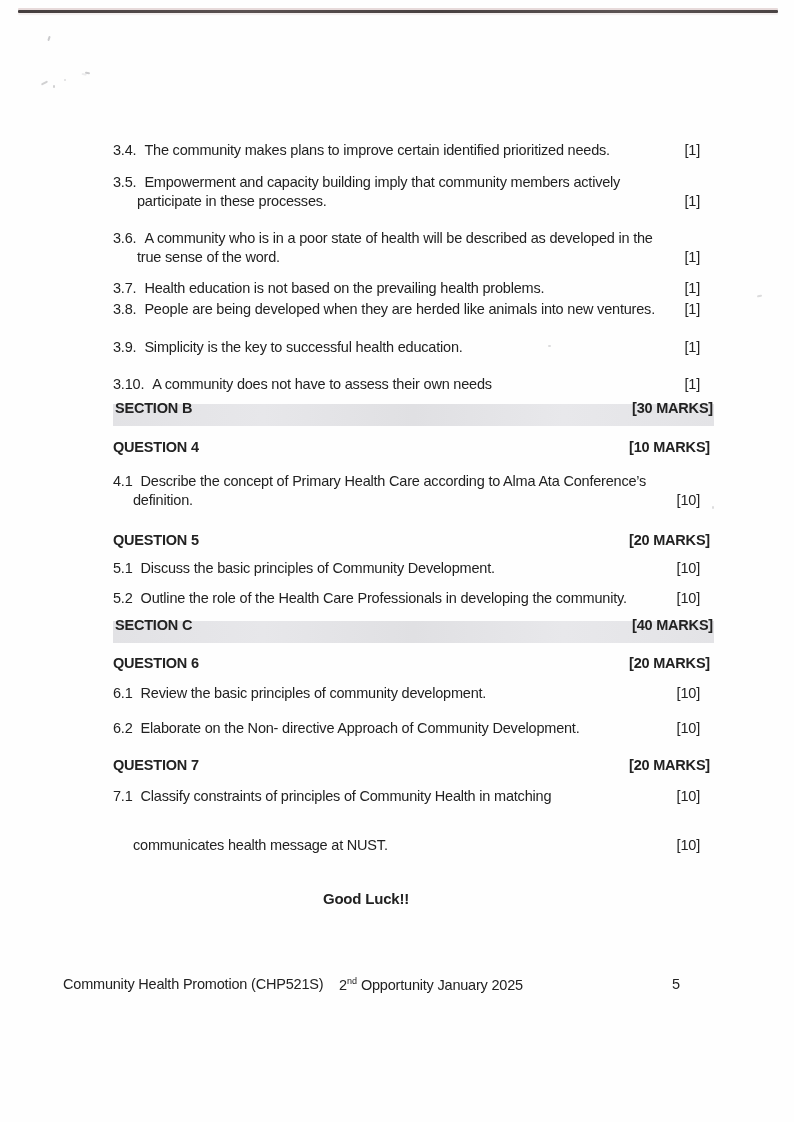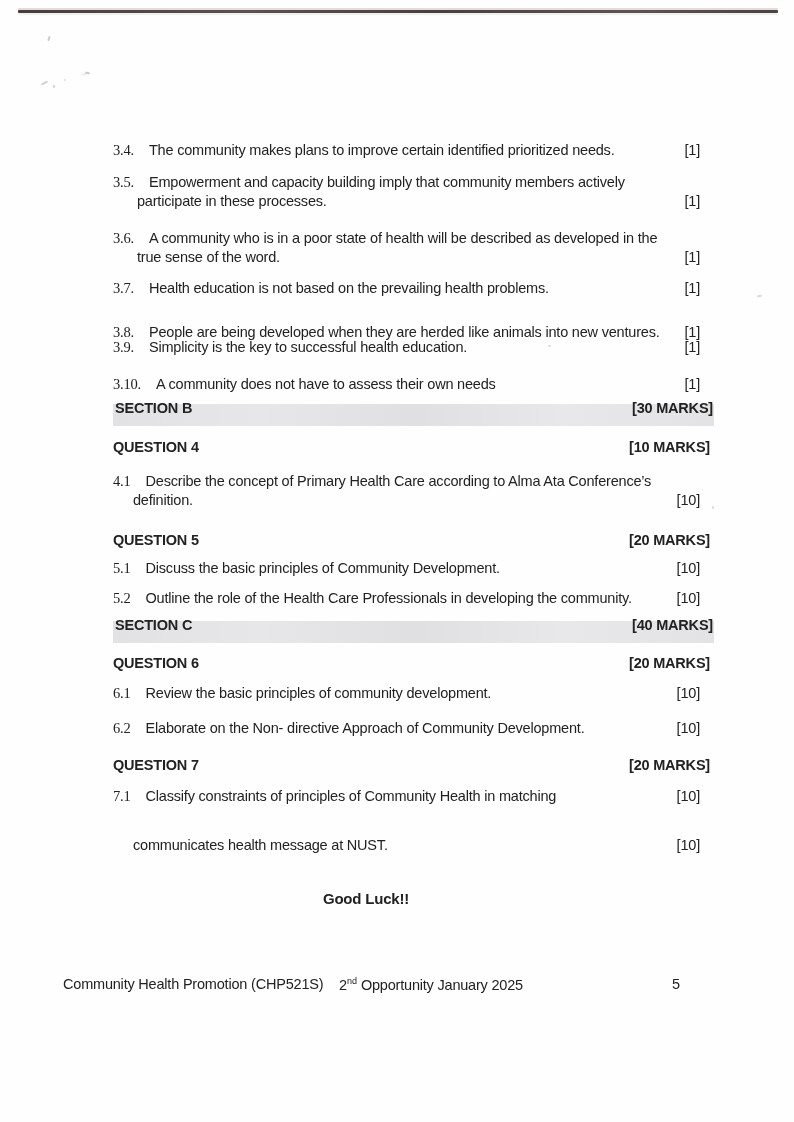--- a/index.html
+++ b/index.html
@@ -28,21 +28,21 @@
   .pm3{left:53px;top:85px;width:2px;height:3px;opacity:.4;}
   .pm4{left:64px;top:79px;width:2px;height:2px;opacity:.3;}
   .pm5{left:85px;top:72px;width:5px;height:2px;opacity:.45;transform:rotate(12deg);box-shadow:-3px 2px 0 rgba(140,140,145,.35);}
   .speck1{left:548px;top:345px;width:3px;height:2px;opacity:.3;}
   .speck2{left:712px;top:506px;width:2px;height:3px;opacity:.3;}
   .speck3{left:757px;top:295px;width:5px;height:1.5px;opacity:.3;transform:rotate(-10deg);}
 
   
   .row{position:absolute;left:113px;right:94px;}
   .line{height:19px;line-height:19px;white-space:nowrap;}
-  .num{margin-right:15px;font-family:Liberation Serif, serif;}
+  .num{margin-right:8px;}
   .ind24{padding-left:24px;}
   .ind20{padding-left:20px;}
   .marks{position:absolute;right:0;bottom:0;height:19px;line-height:19px;}
 
   .hrow{
     position:absolute;left:113px;right:84px;
     display:flex;justify-content:space-between;align-items:center;
     font-weight:bold;height:19px;line-height:19px;
   }
   .band{
@@ -92,21 +92,21 @@
     <div class="line"><span class="num">3.6.</span><span>A community who is in a poor state of health will be described as developed in the</span></div>
     <div class="line ind24">true sense of the word.</div>
     <span class="marks">[1]</span>
   </div>
 
   <div class="row" style="top:279px">
     <div class="line"><span class="num">3.7.</span><span>Health education is not based on the prevailing health problems.</span></div>
     <span class="marks">[1]</span>
   </div>
 
-  <div class="row" style="top:323px">
+  <div class="row" style="top:300px">
     <div class="line"><span class="num">3.8.</span><span>People are being developed when they are herded like animals into new ventures.</span></div>
     <span class="marks">[1]</span>
   </div>
 
   <div class="row" style="top:338px">
     <div class="line"><span class="num">3.9.</span><span>Simplicity is the key to successful health education.</span></div>
     <span class="marks">[1]</span>
   </div>
 
   <div class="row" style="top:375px">

